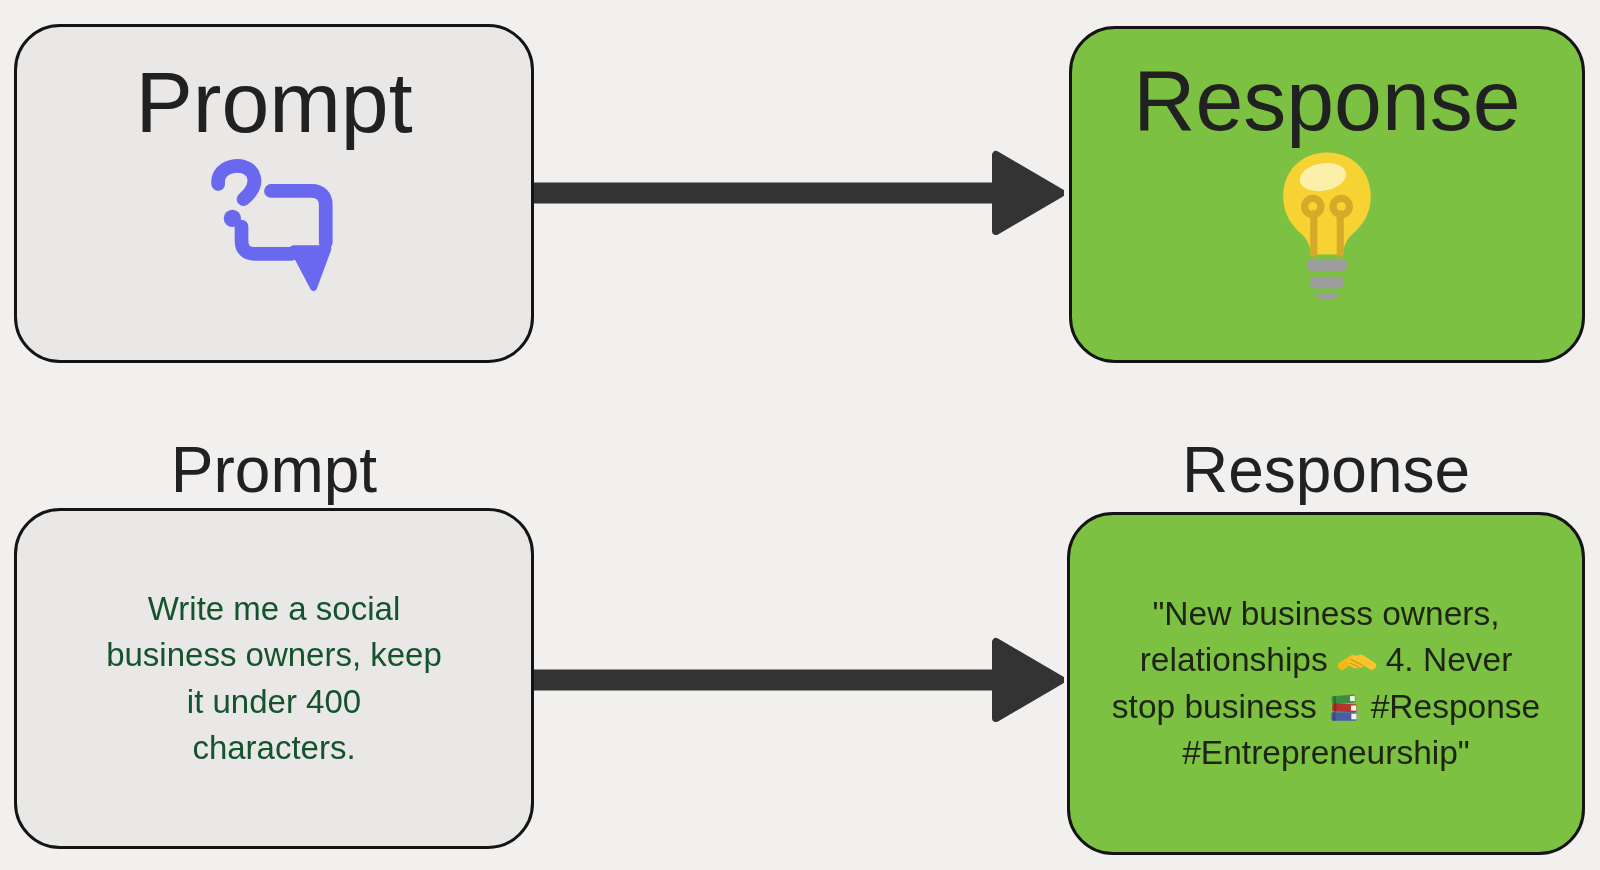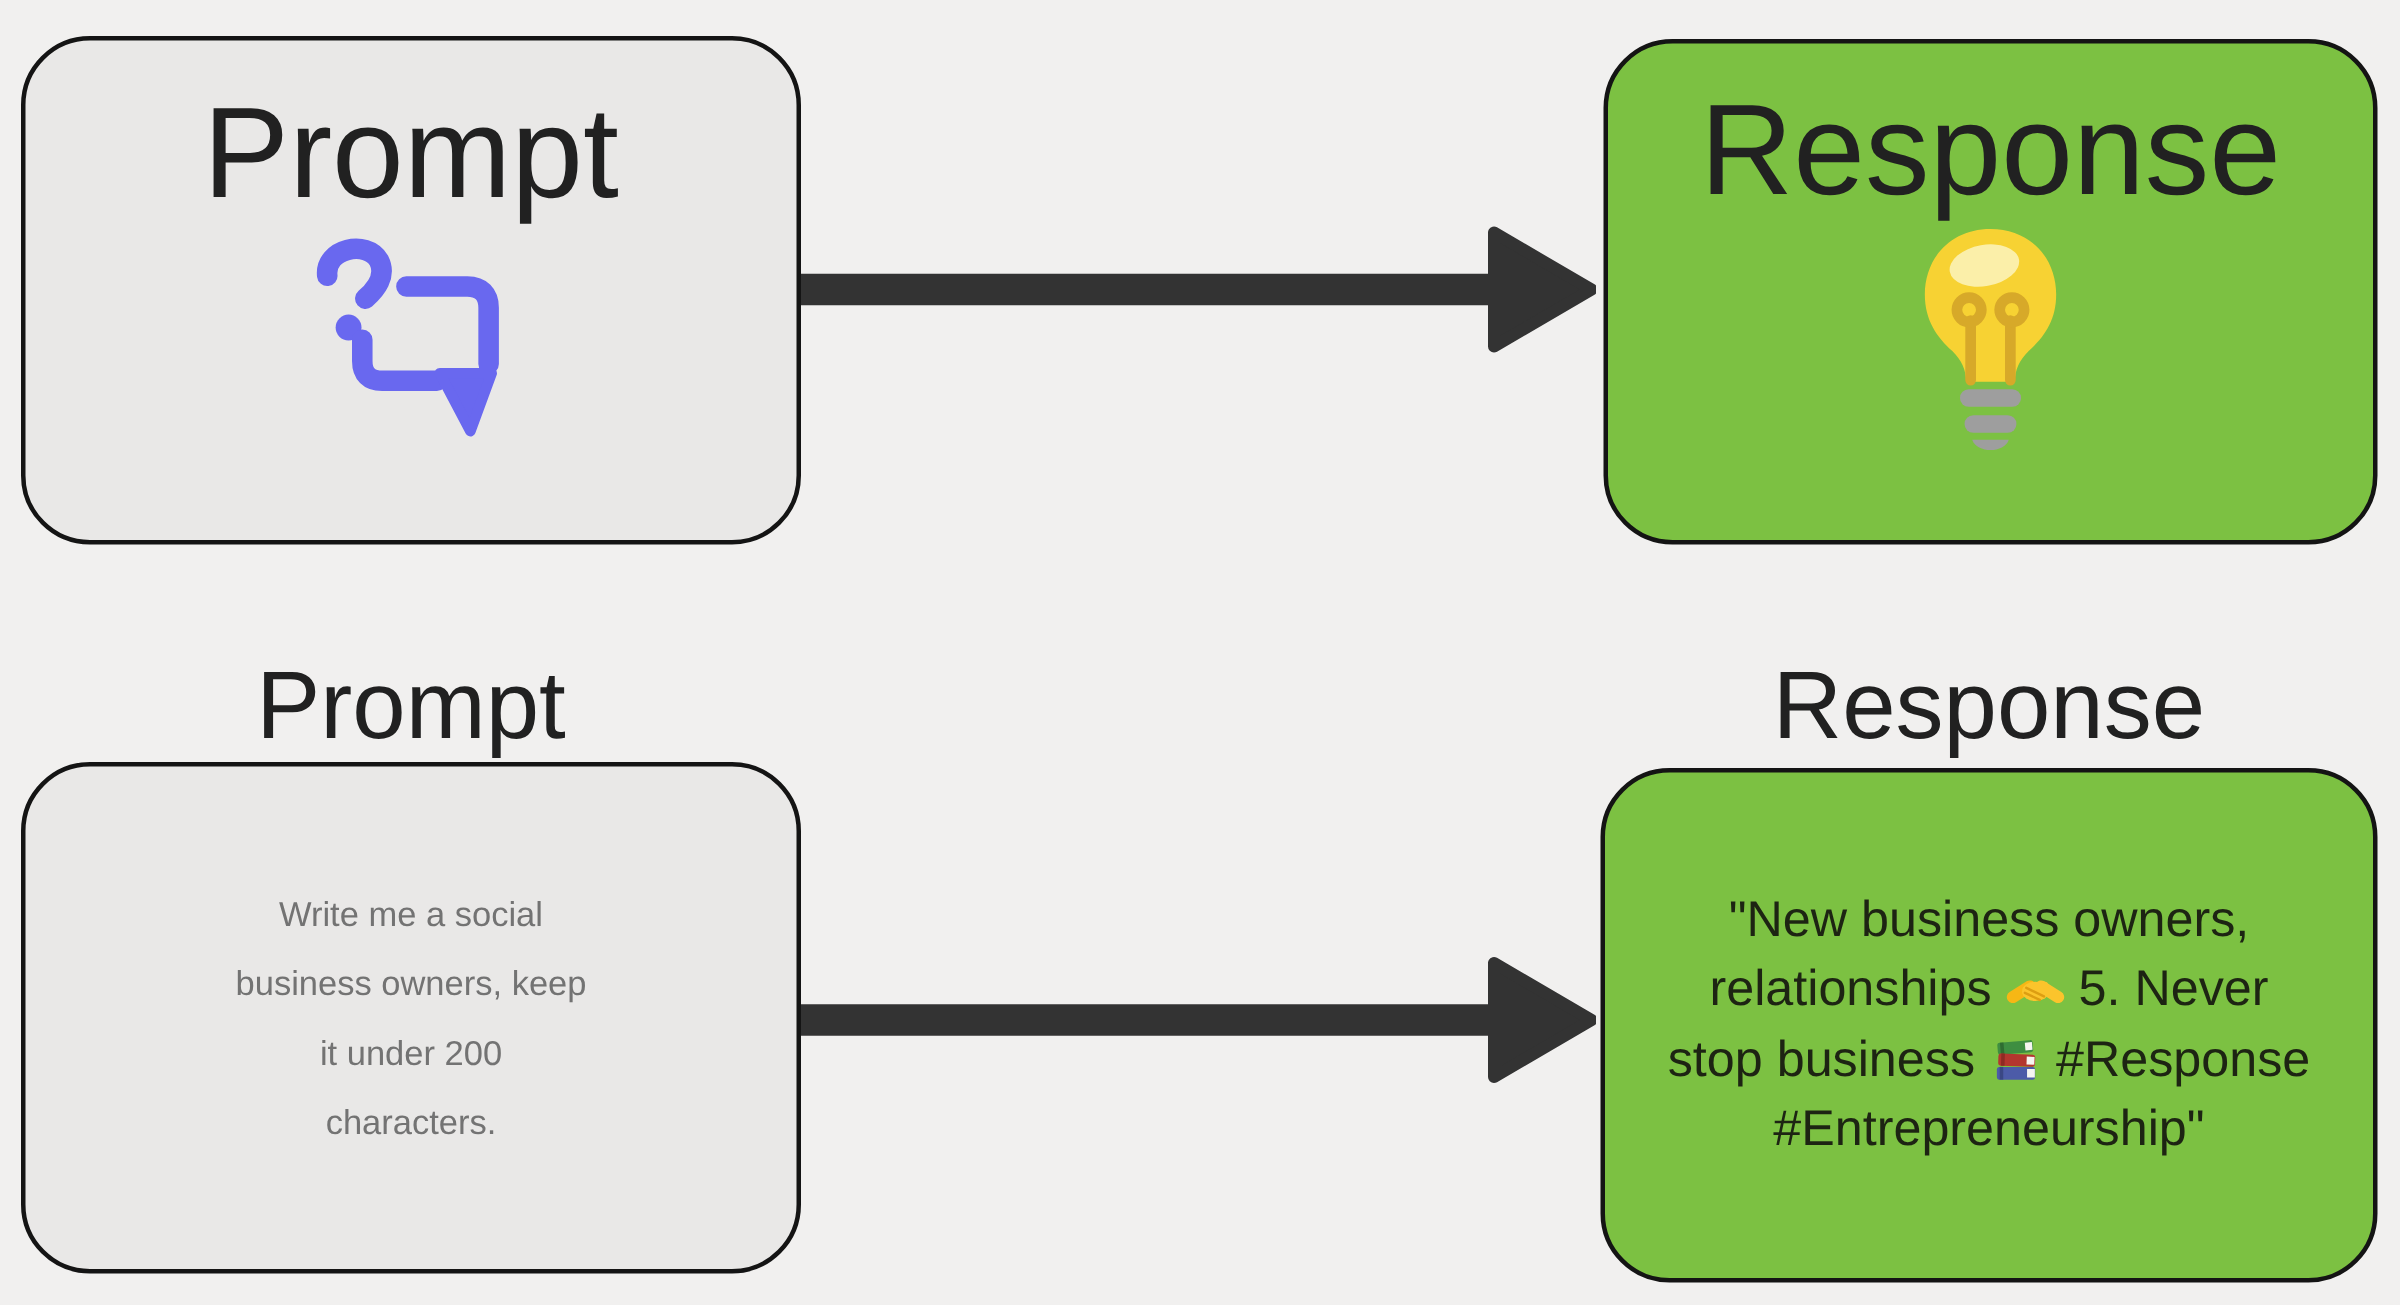--- a/index.html
+++ b/index.html
@@ -20,21 +20,21 @@
   .card-title{
     font-size:86px;line-height:1.05;font-weight:400;color:#212121;
     letter-spacing:0px;
   }
   .top-card-title{margin-top:30px;}
   .floating-label{
     position:absolute;text-align:center;font-size:64px;line-height:1.08;
     color:#212121;z-index:2;
   }
   .body-text{
-    width:100%;text-align:center;font-size:23px;line-height:46.5px;color:#737373;
+    width:100%;text-align:center;font-size:33px;line-height:46.5px;color:#14532d;
   }
   .body-text .text-line{white-space:nowrap;}
   .green .body-text{color:#1d2413;}
   .arrow-svg{position:absolute;display:block;}
   .icon-wrap{display:flex;align-items:center;justify-content:center;}
   .inline-emoji{display:inline-block;height:34px;vertical-align:-7px;margin:0 9px;}
   .emoji-light-bulb{width:27px;}
   .emoji-handshake{width:40px;}
   .emoji-books{width:36px;}
   .hidden-defs{position:absolute;width:0;height:0;overflow:hidden;}
@@ -113,36 +113,36 @@
     </div>
   </section>
 
   <div class="floating-label" style="left:14px;top:436px;width:520px;">Prompt</div>
   <div class="floating-label" style="left:1067px;top:436px;width:518px;">Response</div>
 
   <section class="card gray" style="left:14px;top:508px;width:520px;height:341px;justify-content:center;">
     <div class="body-text">
         <div class="text-line">Write me a social</div>
         <div class="text-line">business owners, keep</div>
-        <div class="text-line">it under 200</div>
+        <div class="text-line">it under 400</div>
         <div class="text-line">characters.</div>
       </div>
   </section>
 
   <svg class="arrow-svg" style="left:534px;top:637px;" width="530" height="86">
     <path d="M0 43 L464 43" stroke="#333333" stroke-width="21" fill="none"></path>
     <path d="M462 5 L462 81 L527 43 Z" fill="#333333" stroke="#333333" stroke-width="8" stroke-linejoin="round"></path>
   </svg>
 
   <section class="card green" style="left:1067px;top:512px;width:518px;height:343px;justify-content:center;">
     <div class="body-text" style="font-size:33.5px;">
         <div class="text-line"><span>"New business owners,</span></div>
         <div class="text-line"><span>relationships</span><svg viewBox="0 0 36 36" class="inline-emoji emoji-handshake">
             <use href="#handshake"></use>
-          </svg><span>5. Never</span></div>
+          </svg><span>4. Never</span></div>
         <div class="text-line"><span>stop business</span><svg viewBox="0 0 36 36" class="inline-emoji emoji-books">
             <use href="#books"></use>
           </svg><span>#Response</span></div>
         <div class="text-line"><span>#Entrepreneurship"</span></div>
       </div>
   </section>
 
 </div>
 
 </body></html>

